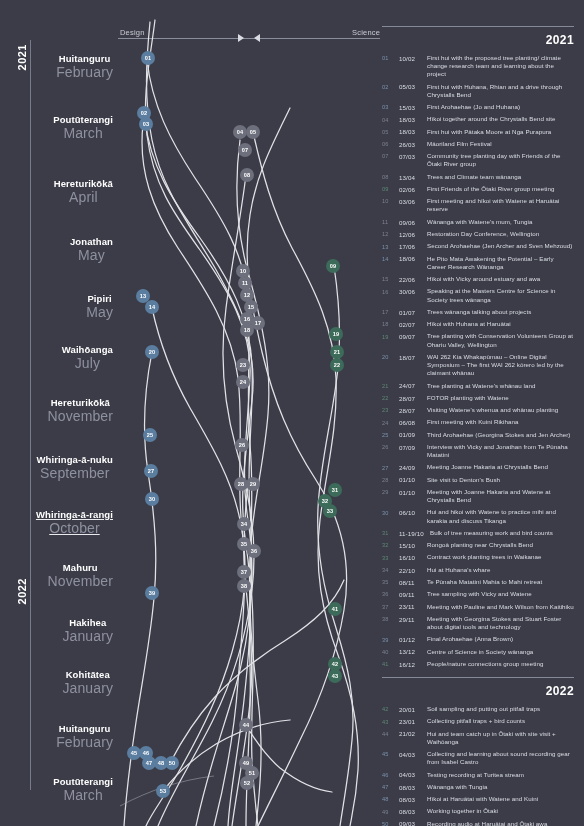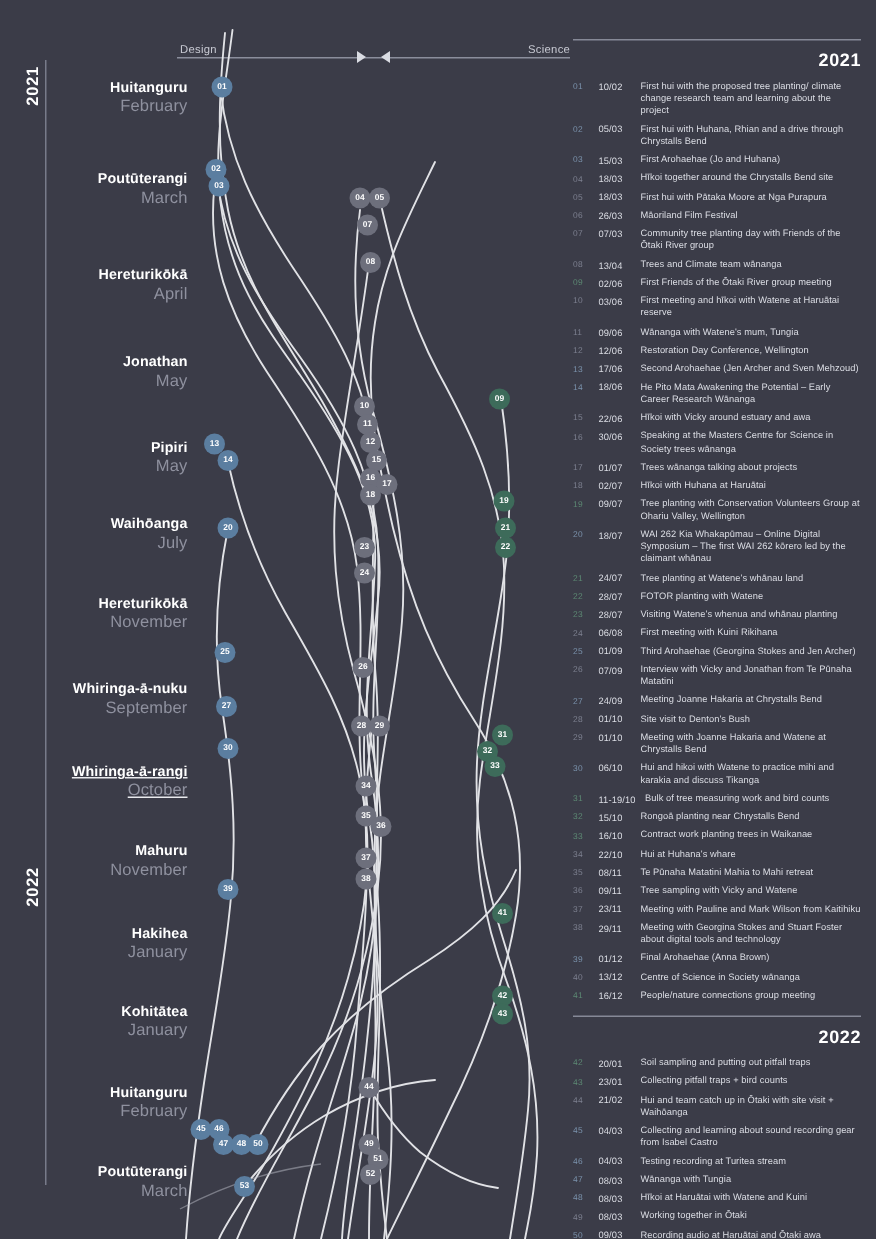--- a/index.html
+++ b/index.html
@@ -16,23 +16,23 @@
   .year-label{
     position:absolute;left:16px;
     font-size:11px;font-weight:700;letter-spacing:.5px;color:#ffffff;
     writing-mode:vertical-rl;transform:rotate(180deg);
   }
   #year-2021{top:44px;}
   #year-2022{top:578px;}
 
   
   .months{position:absolute;left:44px;top:40px;width:85px;}
-  .month{position:absolute;right:4px;text-align:right;line-height:1.12;}
+  .month{position:absolute;right:16px;text-align:center;line-height:1.12;}
   .month .mi{display:block;font-size:9.5px;font-weight:700;color:#ffffff;letter-spacing:.1px;white-space:nowrap;}
-  .month .en{display:block;font-size:11px;font-weight:400;color:#8f919f;letter-spacing:.1px;}
+  .month .en{display:block;font-size:14px;font-weight:400;color:#8f919f;letter-spacing:.1px;}
   .axis{position:absolute;left:118px;top:38px;width:262px;height:1px;background:#9a9cab;opacity:.85;}
   .axis-label{position:absolute;top:28px;font-size:7.5px;color:#c9cbd4;letter-spacing:.2px;}
   #axis-left{left:120px;}
   #axis-right{left:352px;}
   .axis-arrows{position:absolute;left:238px;top:34px;width:22px;height:8px;}
 
   svg.flows{position:absolute;left:0;top:0;width:584px;height:826px;pointer-events:none;}
 
   
   .node{

